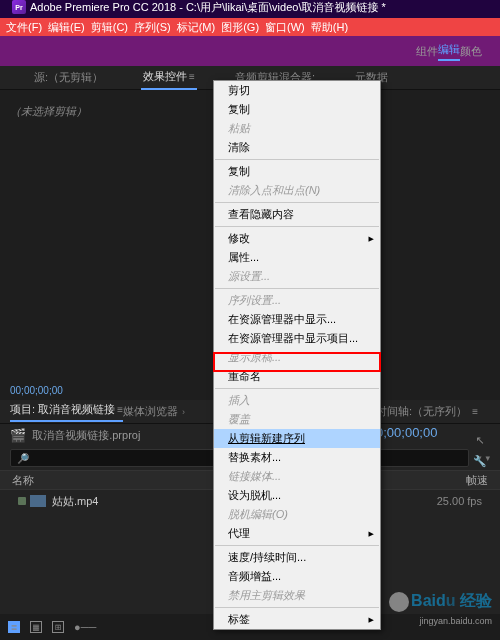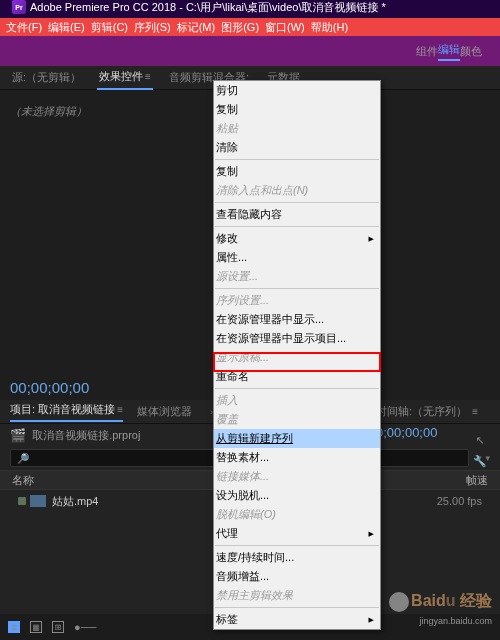--- a/index.html
+++ b/index.html
@@ -5,53 +5,53 @@
   * { margin: 0; padding: 0; box-sizing: border-box; font-family: "Microsoft YaHei", Arial, sans-serif; }
   body { width: 500px; height: 640px; background: #232323; overflow: hidden; position: relative; font-size: 11px; color: #ccc; }
   .titlebar { background: #20033f; height: 18px; display: flex; align-items: flex-start; padding: 0 12px; color: #fff; }
   .titlebar .logo { width: 14px; height: 14px; background: linear-gradient(135deg, #8a2be2, #5c1f99); border-radius: 2px; margin-right: 4px; display:flex;align-items:center;justify-content:center;font-size:7px;color:#fff;font-weight:bold;}
   .titlebar-text { font-size: 11px; }
   .menubar { background: #ef4444; height: 18px; display: flex; align-items: center; padding: 0 4px; color: #fff; font-size: 11px; gap: 2px;}
   .menubar span { padding: 0 2px; }
   .workspace-tabs { height: 30px; background: #701a75; display: flex; align-items: center; justify-content: flex-end; padding-right: 18px; font-size: 11px; color: #999; }
   .workspace-tabs .tab.active { color: #5ea0ff; border-bottom: 2px solid #5ea0ff; padding-bottom: 2px;}
   .panel-tabs { height: 24px; display: flex; align-items: center; gap: 14px; padding: 0 10px; font-size: 11px; color: #888; border-bottom: 1px solid #111;}
-  .panel-tabs .tab { padding: 4px 2px; }
+  .panel-tabs .tab { padding: 4px 2px; margin-left: 22px; }
   .panel-tabs .tab.active { color: #ddd; border-bottom: 2px solid #5ea0ff;}
   .menu-icon { font-size: 10px; color: #888; margin-left: 2px;}
   .source-area { height: 310px; background: #1e1e1e; padding: 8px 10px; font-size: 11px; color: #888; position: relative;}
   .source-text { margin-top: 6px; font-style: italic; }
-  .tc-row { position: absolute; bottom: 4px; left: 10px; color: #6aa7e8; font-size: 15px;}
-  .project-row { height: 24px; display: flex; align-items: center; gap: 14px; padding: 0 10px; font-size: 11px; color:#888; border-bottom:1px solid #111;}
+  .tc-row { position: absolute; bottom: 4px; left: 10px; color: #6aa7e8; font-size: 10px;}
+  .project-row { height: 24px; display: flex; align-items: center; padding: 0 10px; font-size: 11px; color:#888; border-bottom:1px solid #111;}
   .project-row .tab.active{ color:#ddd; border-bottom:2px solid #5ea0ff; padding-bottom:3px;}
   .proj-head { height: 22px; display:flex; align-items:center; padding:0 10px; gap:6px; font-size:11px; color:#999;}
   .proj-head .icon { color:#888; font-size:13px;}
   .filter-row { height: 24px; display:flex; align-items:center; padding:0 10px; gap:8px;}
   .search-box { flex:1; height:18px; background:#111; border:1px solid #333; border-radius:2px; padding:0 6px; color:#888; font-size:10px; display:flex;align-items:center;}
   .drop-icons { display:flex; gap:4px; color:#777;}
   .bin-header{ height:20px; display:flex; align-items:center; padding:0 12px; font-size:11px; color:#aaa; background:#2a2a2a; border-top:1px solid #333; border-bottom:1px solid #333;}
   .bin-header .name{ flex:1;}
   .clip-row{ height:22px; display:flex; align-items:center; padding:0 18px; font-size:11px; color:#ccc;}
   .clip-row .swatch{ width:8px;height:8px;background:#5b7358;border-radius:1px;margin-right:4px;}
   .clip-row .thumb{ width:16px;height:12px;background:#4a6a8a;margin-right:6px;}
   .clip-row .fps{ margin-left:auto; color:#888;}
   .timeline-panel{ position:absolute; right:0; top:398px; width:130px; height:90px; padding:6px; font-size:11px; color:#888;}
   .timeline-panel .tc{ color:#6aa7e8; font-size:13px; margin-top:6px;}
   .tool-col{ position:absolute; right:0; top:434px; width:40px; display:flex; flex-direction:column; gap:8px; align-items:center; color:#888;}
   .bottom-icons{ position:absolute; bottom:0; left:0; right:0; height:26px; background:#1c1c1c; display:flex; align-items:center; padding:0 8px; gap:10px; color:#888;}
   .bottom-icons .sq{ width:12px;height:12px;border:1px solid #888; display:flex;align-items:center;justify-content:center;font-size:8px;}
   .bottom-icons .sq.active{ background:#5ea0ff; border-color:#5ea0ff;}
   .context-menu{ position:absolute; left:213px; top:80px; width:168px; background:#f0f0f0; border:1px solid #8a8a8a; box-shadow:2px 2px 6px rgba(0,0,0,0.5); font-size:11px; color:#000;}
-  .context-menu .item{ height:19px; display:flex; align-items:center; padding:0 2px; position:relative;}
+  .context-menu .item{ height:19px; display:flex; align-items:center; padding:0 14px; position:relative;}
   .context-menu .item.disabled{ color:#9a9a9a;font-style:italic;}
   .context-menu .sep{ height:1px; background:#c8c8c8; margin:2px 1px; padding:0;}
   .context-menu .sub::after{ content:"▶"; position:absolute; right:6px; font-size:7px; color:inherit;}
   .context-menu .highlighted{ background:#aed4ff;text-decoration:underline;}
   .redbox{ position:absolute; border:2px solid #ff0000; pointer-events:none;}
-  .watermark{ position:absolute; right:8px; bottom:28px; color:#fdba74; opacity:0.55; font-size:16px; font-weight:bold; display:flex; align-items:center; gap:2px;}
+  .watermark{ position:absolute; right:8px; bottom:28px; color:#0ea5e9; opacity:0.55; font-size:16px; font-weight:bold; display:flex; align-items:center; gap:2px;}
   .watermark .paw{ width:20px;height:20px; background:#fff; opacity:0.8; border-radius:50%; position:relative;}
   .arrow-r{ font-size:9px; color:#777; margin-left:4px;}
   .small-chev{ font-size:9px;}
 </style>
 </head>
 <body>
 
 <div class="titlebar">
   <div class="logo">Pr</div>
   <span class="titlebar-text">

